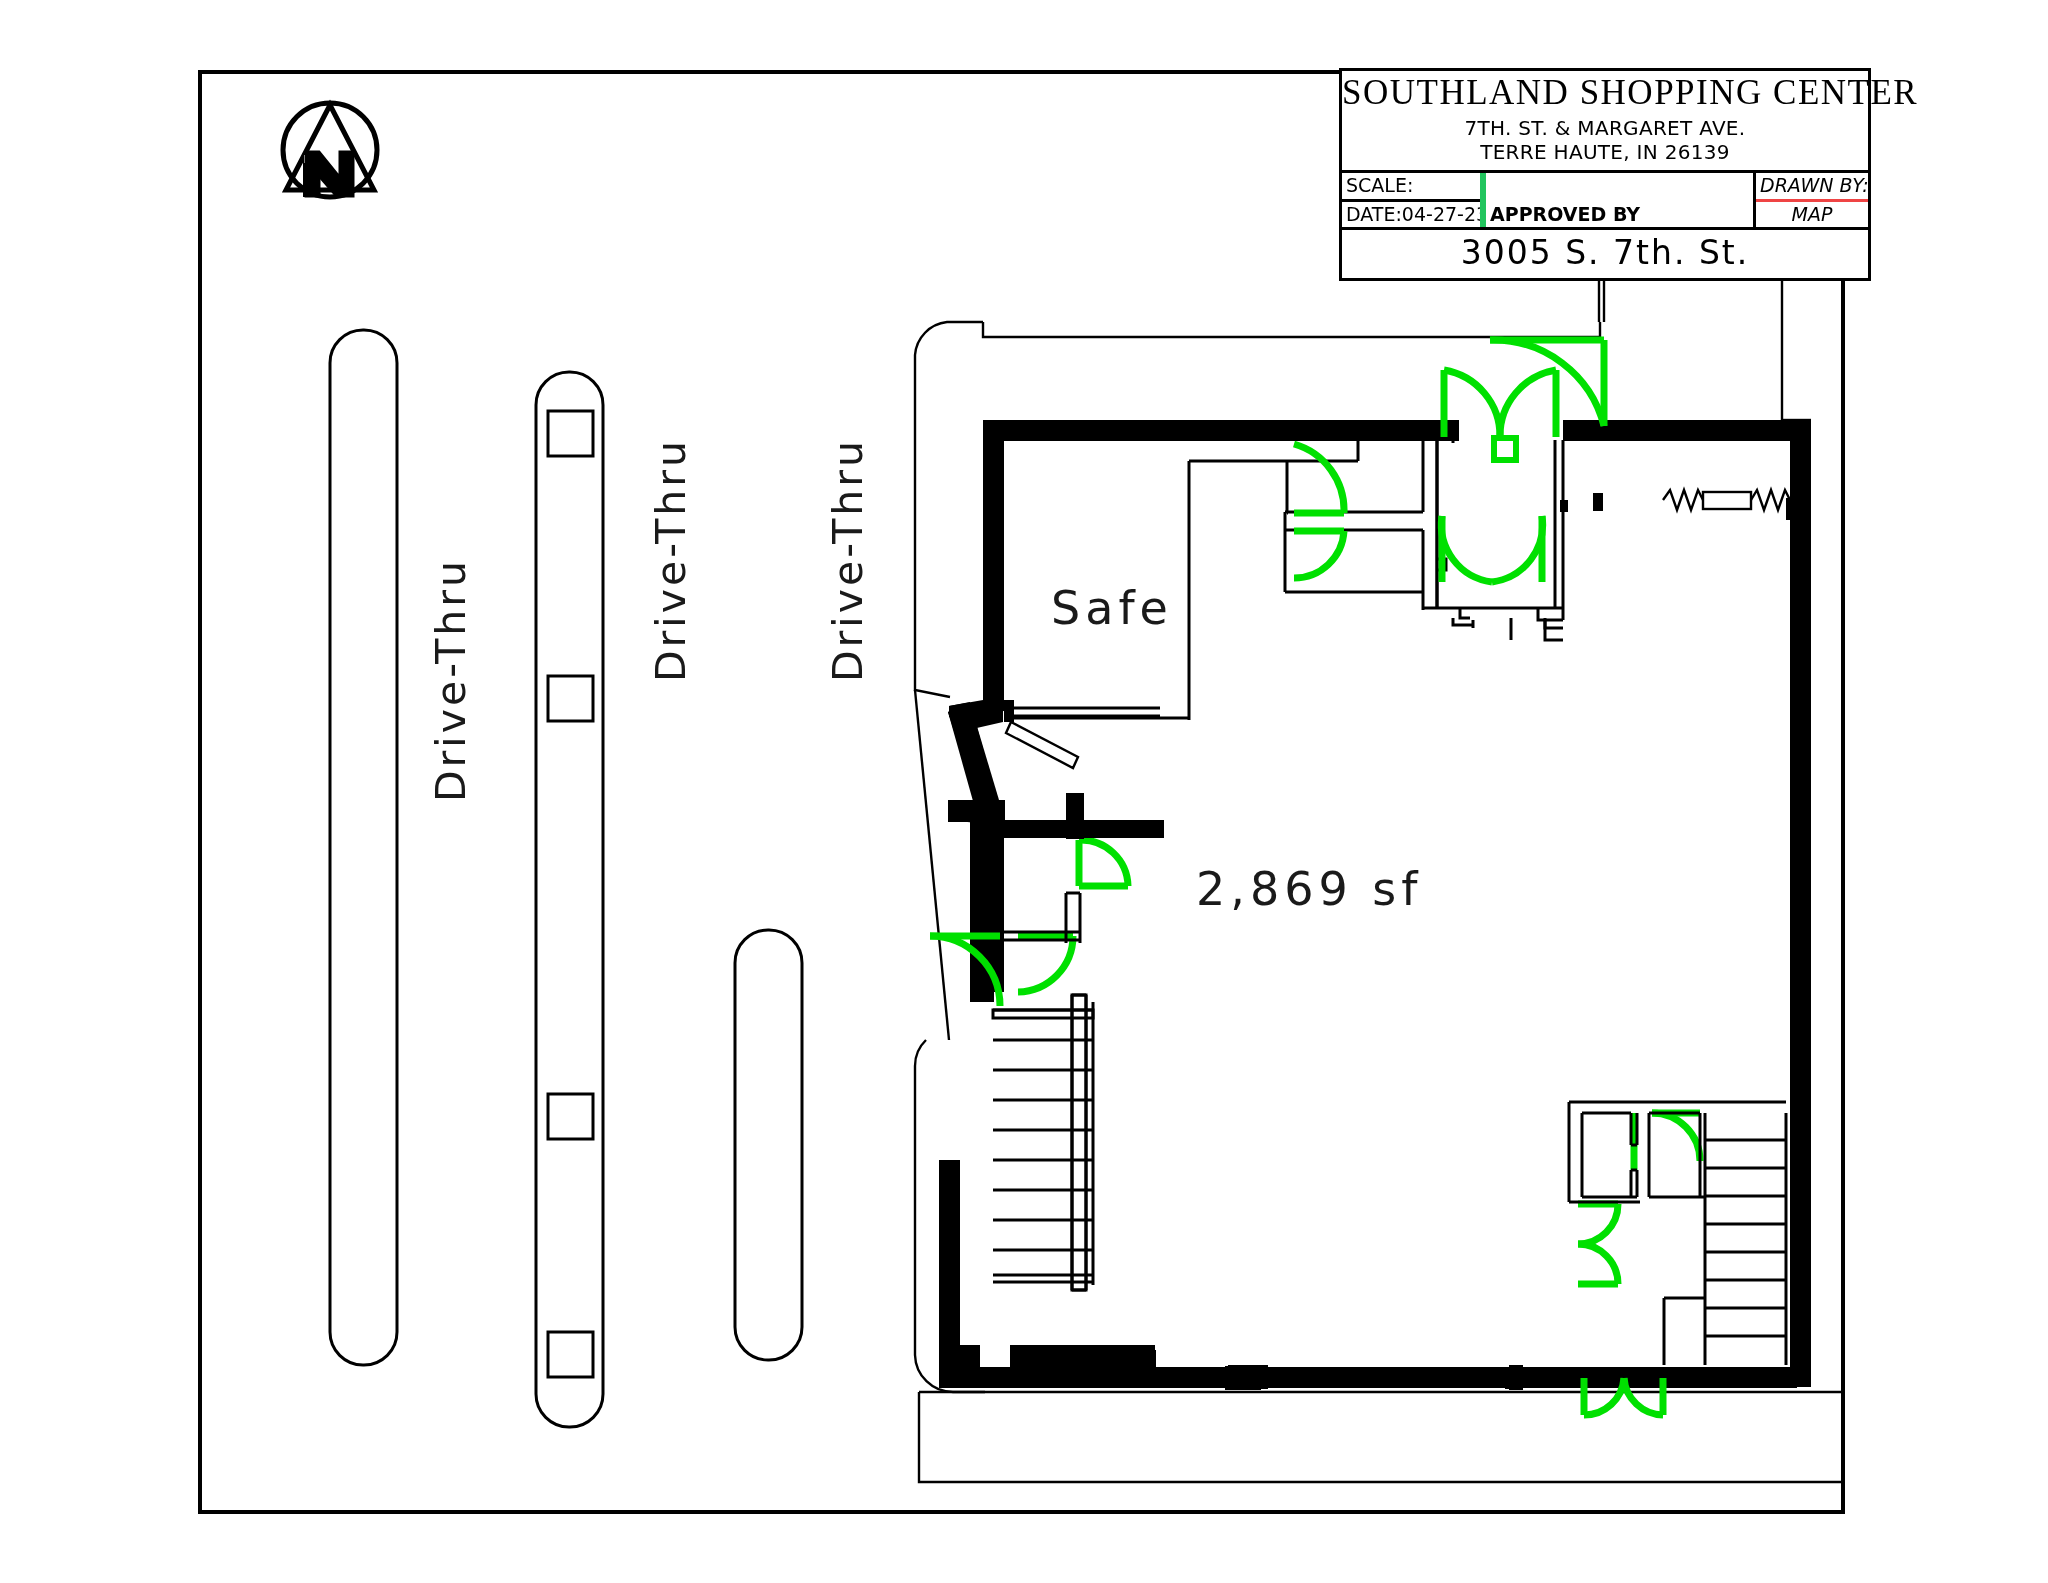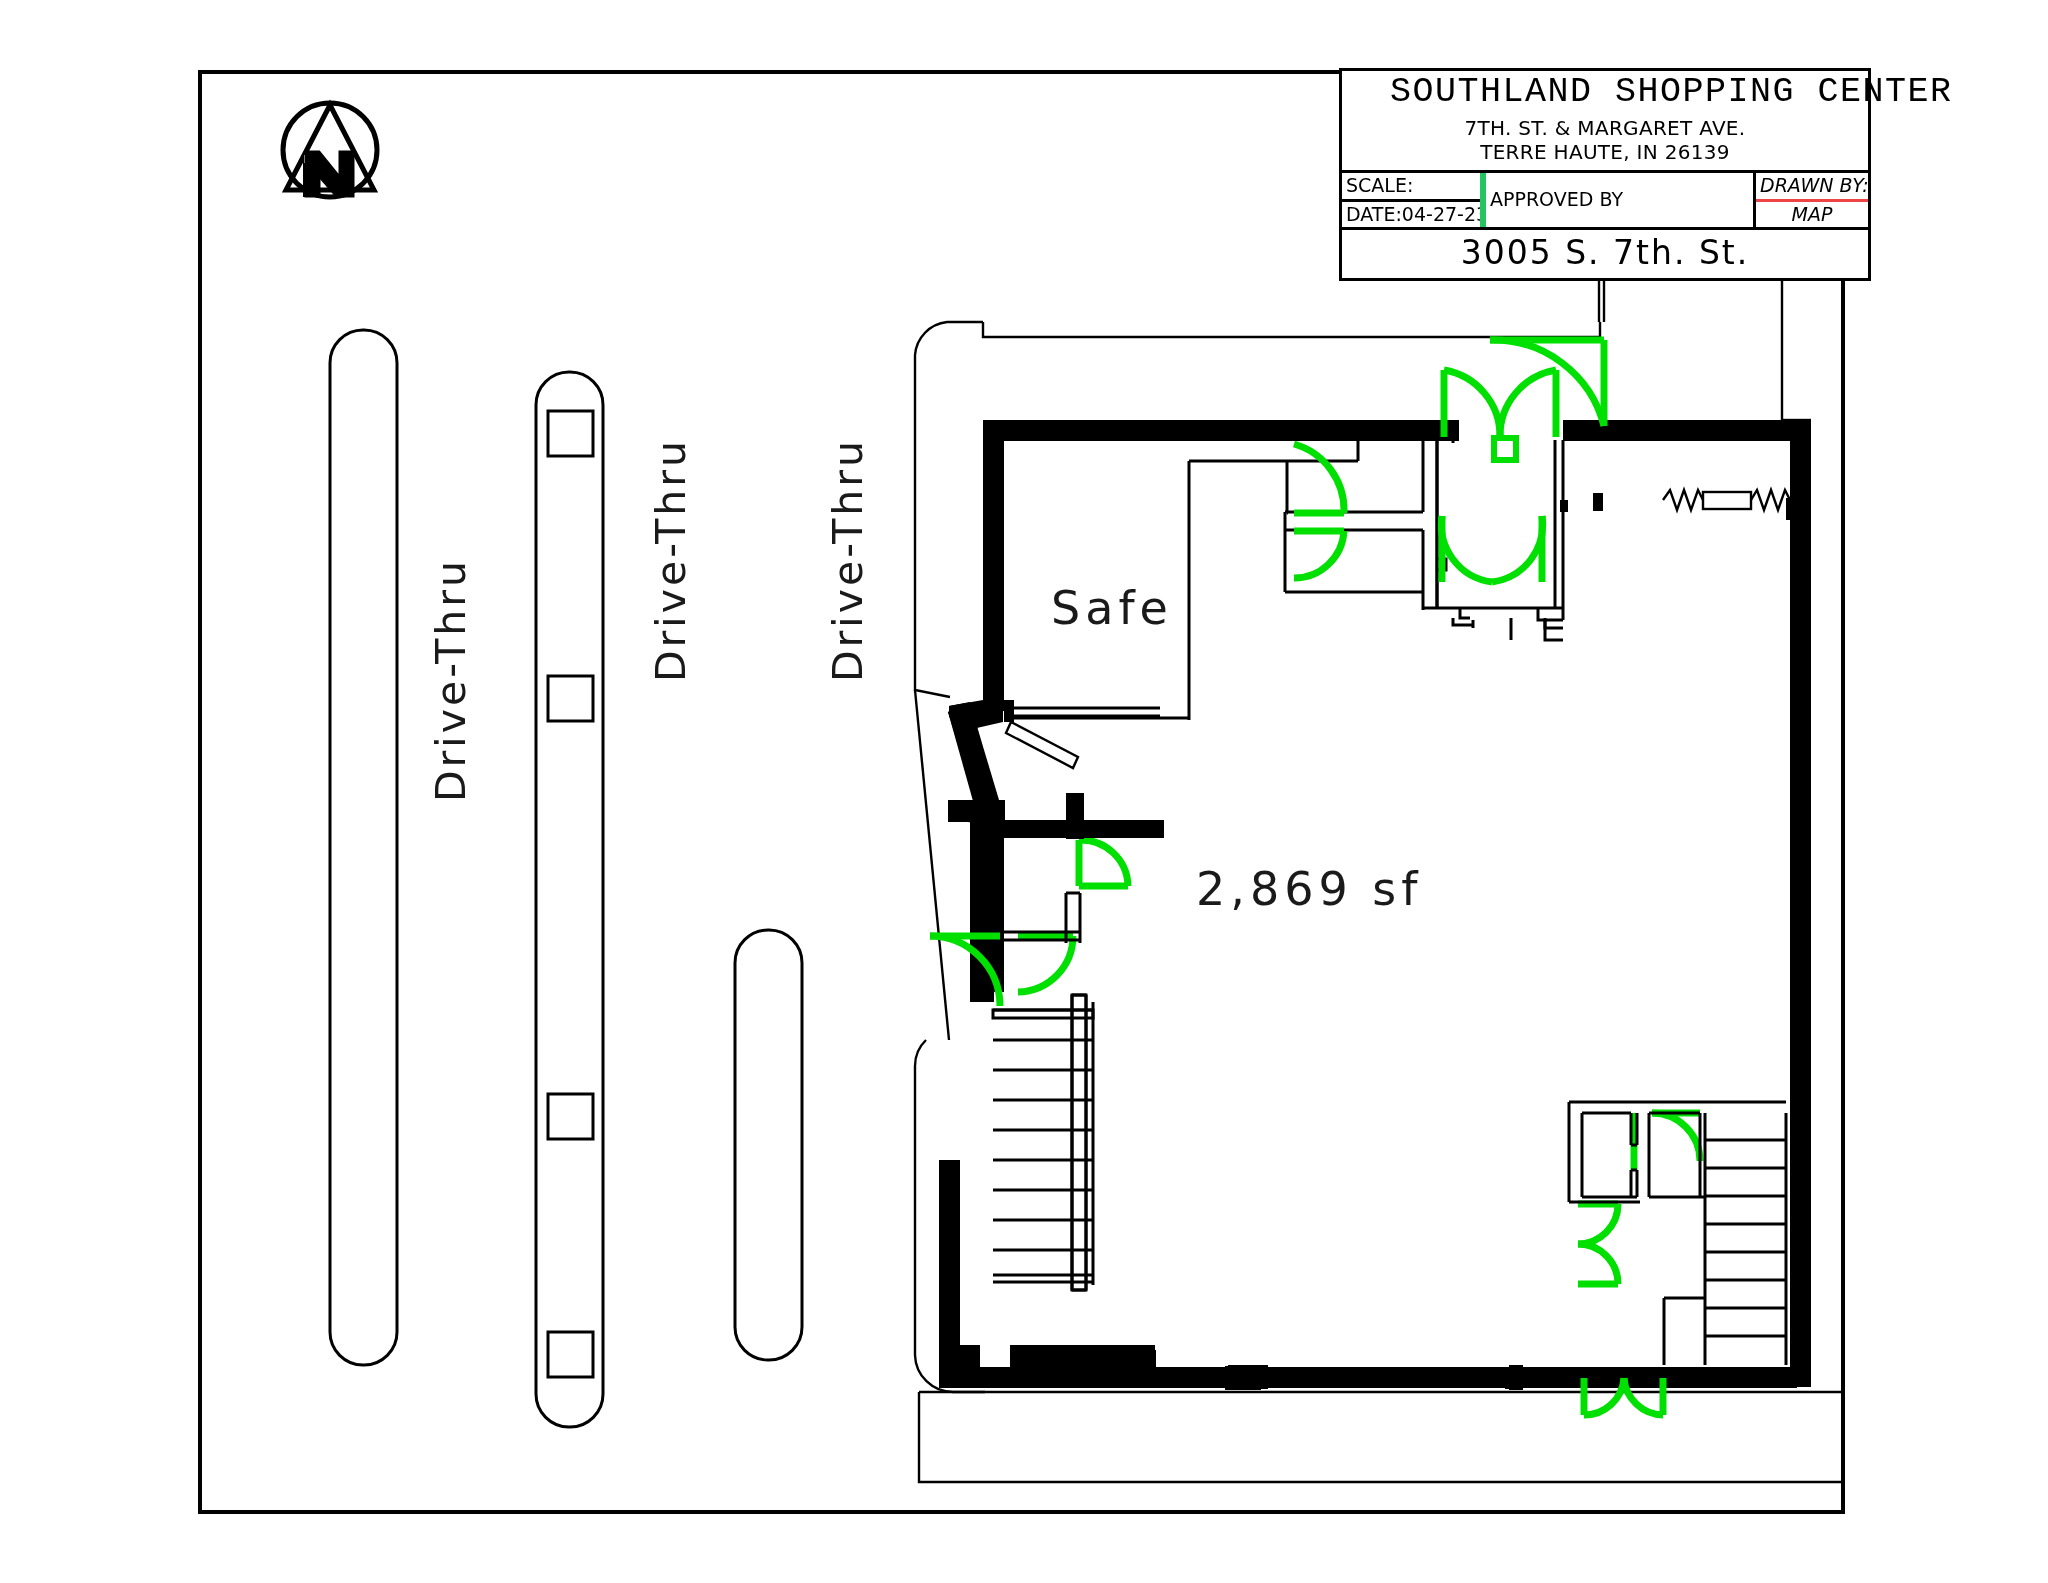--- a/index.html
+++ b/index.html
@@ -52,28 +52,27 @@
   #titleblock {
     position: absolute;
     left: 1339px;
     top: 68px;
     width: 532px;
     border: 3px solid #000;
     background: #fff;
     box-sizing: border-box;
   }
   #titleblock .tb-title {
-    font-family: Liberation Mono, monospace;
+    font-family: Liberation Serif, serif;
     font-size: 35px;
     letter-spacing: 1.5px;
     text-align: center;
     padding: 4px 0 5px 0;
     line-height: 1.0;
     white-space: nowrap;
-    margin-left: 48px;
   }
   #titleblock .tb-addr {
     font-family: "DejaVu Sans", sans-serif;
     font-size: 20px;
     text-align: center;
     line-height: 1.22;
     padding: 1px 0 5px 0;
     letter-spacing: 0.3px;
   }
   #titleblock .tb-row {
@@ -84,21 +83,21 @@
   #titleblock .tb-cell {
     box-sizing: border-box;
     font-family: "DejaVu Sans", sans-serif;
     font-size: 19px;
     padding: 2px 4px 2px 4px;
     line-height: 1.15;
     white-space: nowrap;
     overflow: hidden;
   }
   #titleblock .c-left   { width: 138px; border-right: 6px solid #22c55e; }
-  #titleblock .c-mid    { flex: 1; border-right: 3px solid #000; display:flex; align-items:center; }
+  #titleblock .c-mid    { flex: 1; border-right: 3px solid #000; display:flex; align-items:flex-end;font-weight:bold; }
   #titleblock .c-right  { width: 112px; text-align: center; font-style: italic; }
   #titleblock .sub-left { border-top: 3px solid #000; }
   #titleblock .sub-right{ border-top: 3px solid #ef4444; text-align: center; }
   #titleblock .stack { display: flex; flex-direction: column; }
   #titleblock .tb-addrline { display:block; }
   #titleblock .tb-street {
     font-family: "DejaVu Sans", sans-serif;
     font-size: 33px;
     text-align: center;
     letter-spacing: 2px;

